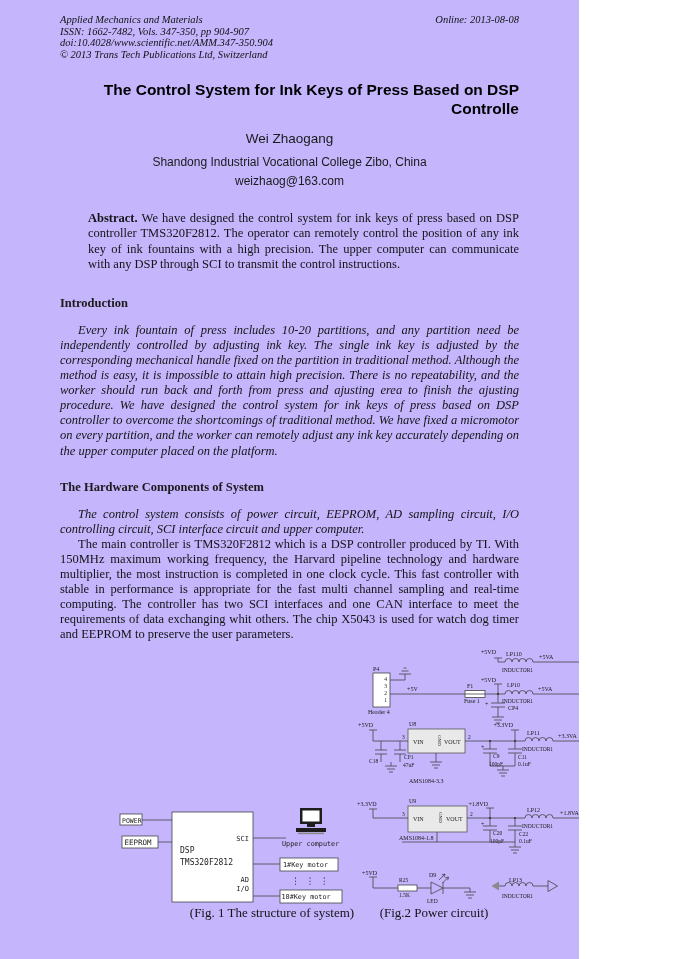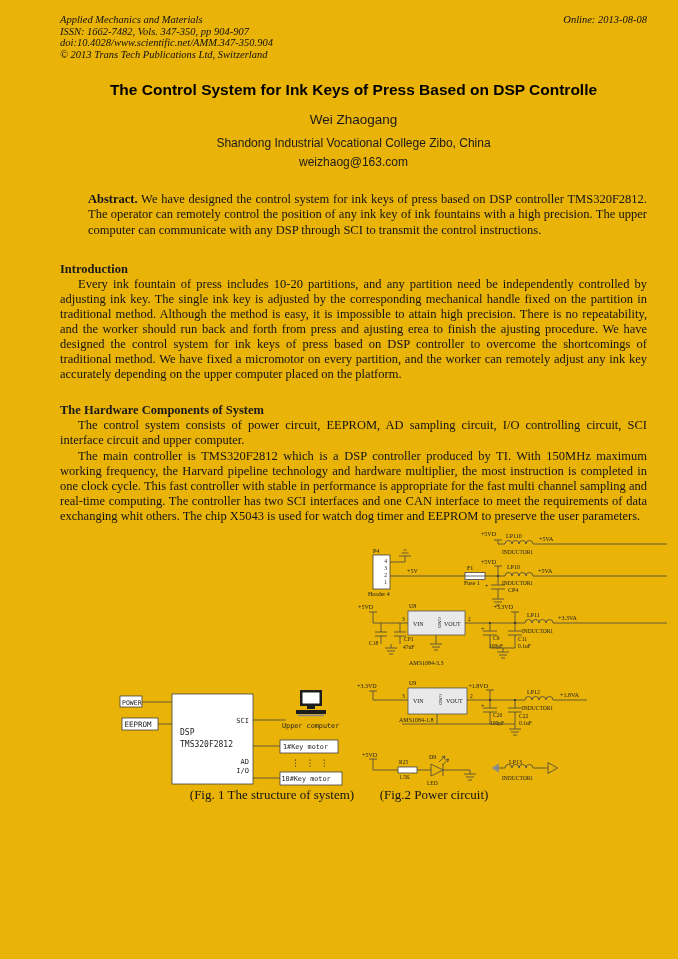--- a/index.html
+++ b/index.html
@@ -1,32 +1,32 @@
 <!DOCTYPE html>
 <html><head>
 <meta charset="utf-8">
 <style>
   * { margin:0; padding:0; box-sizing:border-box; }
   html,body { background:#ffffff; }
   .page {
-    position:relative; width:678px; height:959px;
-    padding:14px 31px 0 60px; background:#eab308;
+    position:relative; width:579px; height:959px;
+    padding:14px 60px 0 60px; background:#c4b5fd;
     color:#1a1a1a; overflow:hidden;
     font-family:"Liberation Serif", serif;
   }
   .hdr { position:relative; }
   .hdr-left div {
     font-style:italic; font-size:10.5px; line-height:11.6px; color:#111;
   }
   .online {
     position:absolute; top:0; right:0;
     font-style:italic; font-size:10.5px; color:#111;
   }
   .title {
-    margin-top:20px; text-align:center;
+    margin-top:20px; text-align:right;
     font-family:"Liberation Sans", sans-serif;
     font-weight:bold; font-size:15.5px; line-height:19px; color:#000;
   }
   .author {
     margin-top:12px; text-align:center;
     font-family:"Liberation Sans", sans-serif; font-size:13.5px; line-height:17px;
   }
   .affil, .email {
     text-align:center; font-family:"Liberation Sans", sans-serif;
     font-size:12px; line-height:14px;
@@ -39,21 +39,21 @@
   }
   .keywords b { font-weight:bold; }
   .body-par {
     font-size:12.5px; line-height:15.1px; text-align:justify; color:#141414;
   }
   .abstract { margin-top:23px;margin-left:28px; }
   .lbl-bold { font-weight:bold; }
   .sec-h { margin-top:24px; font-size:12.5px; font-weight:bold; }
   .sec-h2 { margin-top:21px; font-size:12.5px; font-weight:bold; }
   .indent { text-indent:18px; }
-  .mt4 { margin-top:0; }
+  .mt4 { margin-top:12px;font-style:italic; }
   .figures { position:relative; margin-top:4px; height:300px; }
   .fig1-svg { position:absolute; left:20px; top:158px; }
   .fig2-svg { position:absolute; left:295px; top:0; }
   .caption {
     position:absolute; top:259px; transform:translateX(-50%);
     font-size:13px; white-space:nowrap; color:#141414;
   }
   .cap1 { left:212px; }
   .cap2 { left:374px; }
   

